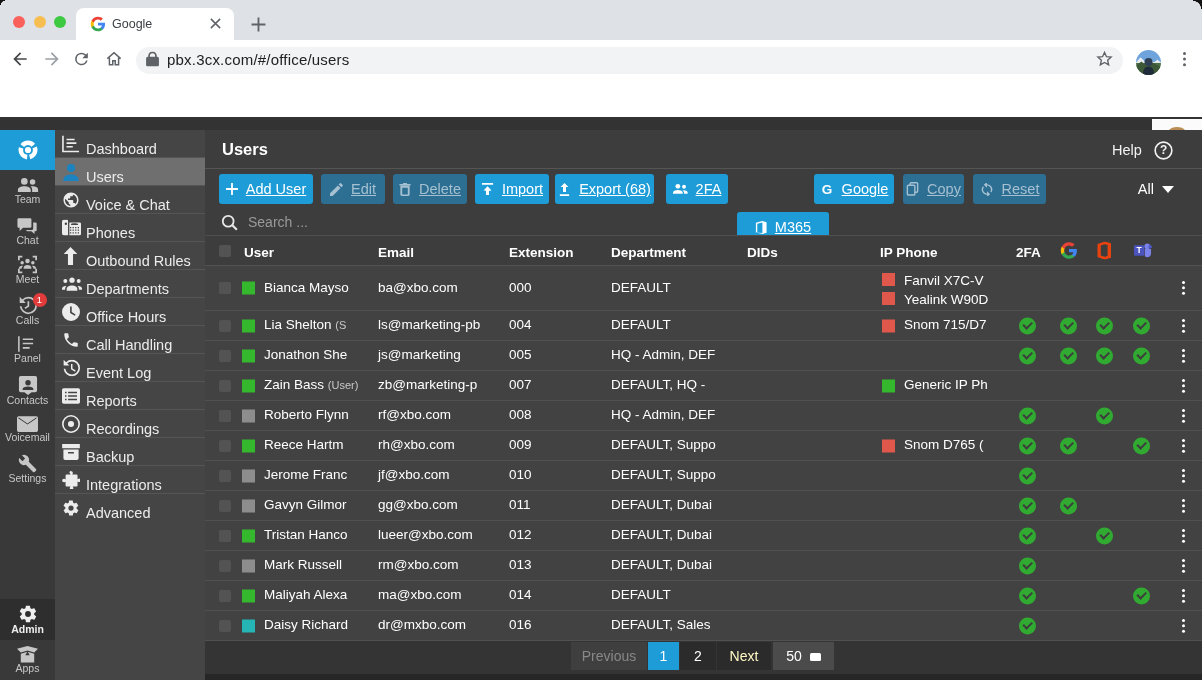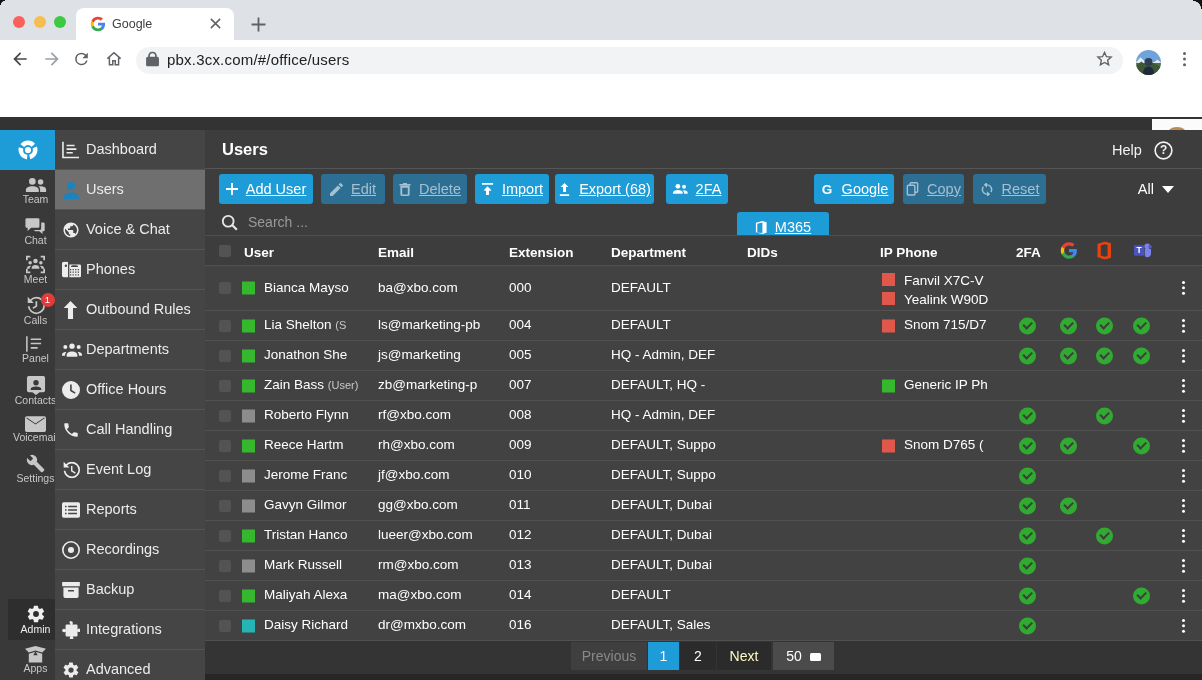--- a/index.html
+++ b/index.html
@@ -26,28 +26,28 @@
 #logo { position:absolute; left:7px; top:17px; font-weight:bold; font-size:19.5px; letter-spacing:0; }
 #admconsole { position:absolute; left:59px; top:20px; font-size:16px; color:#f5f5f5; transform:scaleX(.88); transform-origin:left center; }
 #photo { position:absolute; right:0; top:2px; width:50px; height:50px; background:#fdfdfd; overflow:hidden; }
 
 
 #rail { position:absolute; top:130px; left:0; width:55px; height:550px; background:#393939; }
 #menu { position:absolute; top:130px; left:55px; width:150px; height:550px; background:#454545; }
 #content { position:absolute; top:130px; left:205px; width:997px; height:550px; background:#3d3d3d; }
 
 
-.railitem { position:absolute; left:0; width:55px; text-align:center; color:#c7c7c7; font-size:10.5px;margin-left:8px; }
+.railitem { position:absolute; left:0; width:55px; text-align:center; color:#c7c7c7; font-size:10.5px; }
 .railitem svg { display:block; margin:0 auto -1px auto; }
 #railblue { position:absolute; top:0; left:0; width:55px; height:40px; background:#1e9cd7; }
 #badge { position:absolute; left:17px; top:-3px; background:#e23b3b; color:#fff; font-size:9.5px;
   width:14px; height:14px; line-height:14px; border-radius:7px; text-align:center; }
 
 
-.mitem { position:relative; height:40px; line-height:39px; color:#ececec; font-size:14.5px;
+.mitem { position:relative; height:28px; line-height:39px; color:#ececec; font-size:14.5px;
   border-bottom:1px solid #555555; padding-left:31px; white-space:nowrap; }
 .mitem svg { position:absolute; left:7px; top:50%; transform:translateY(-50%); }
 .mitem.sel { background:#6f6f6f; }
 
 
 #titlebar { position:relative; height:39px; border-bottom:1px solid #555; }
 #titlebar h1 { position:absolute; left:17px; top:10px; font-size:16.5px; color:#fff; font-weight:bold; }
 #help { position:absolute; right:29px; top:11px; font-size:14.5px; color:#f2f2f2; }
 #toolbar { position:relative; height:41px; }
 .btn { position:absolute; top:5px; height:30px; background:#1e9cd7; color:#fff; font-size:14.5px;
@@ -230,21 +230,21 @@
           <path d="M2 0h20a2 2 0 0 1 2 2v14a2 2 0 0 1-2 2H2a2 2 0 0 1-2-2V2a2 2 0 0 1 2-2zm10 9.5L22.5 2.4 22 1.6 12 8.3 2 1.6l-.5.8L12 9.5z"></path>
         </svg>
       Voicemail
     </div>
     <div class="railitem" style="top:324px">
       <svg width="19" height="19" viewBox="0 0 24 24" fill="#c7c7c7">
           <path d="M22.7 19 13.6 9.9a6.5 6.5 0 0 0-8.6-8.3L9 5.6 5.6 9 1.6 5a6.5 6.5 0 0 0 8.3 8.6l9.1 9.1a1.4 1.4 0 0 0 2 0l1.7-1.7a1.4 1.4 0 0 0 0-2z"></path>
         </svg>
       Settings
     </div>
-    <div class="railitem" style="top:469px;height:41px;width:55px;background:#2e2e2e;padding-top:5px;">
+    <div class="railitem" style="top:469px;height:41px;width:55px;background:#2e2e2e;padding-top:5px;font-weight:bold;">
       <svg width="20" height="20" viewBox="0 0 24 24" fill="#efefef">
           <path d="M19.4 13a7.6 7.6 0 0 0 .1-1 7.6 7.6 0 0 0-.1-1l2.1-1.7a.5.5 0 0 0 .1-.6l-2-3.5a.5.5 0 0 0-.6-.2l-2.5 1a7.3 7.3 0 0 0-1.7-1l-.4-2.6a.5.5 0 0 0-.5-.4h-4a.5.5 0 0 0-.5.4l-.4 2.6a7.3 7.3 0 0 0-1.7 1l-2.5-1a.5.5 0 0 0-.6.2l-2 3.5a.5.5 0 0 0 .1.6L4.5 11a7.6 7.6 0 0 0-.1 1 7.6 7.6 0 0 0 .1 1l-2.1 1.7a.5.5 0 0 0-.1.6l2 3.5a.5.5 0 0 0 .6.2l2.5-1a7.3 7.3 0 0 0 1.7 1l.4 2.6a.5.5 0 0 0 .5.4h4a.5.5 0 0 0 .5-.4l.4-2.6a7.3 7.3 0 0 0 1.7-1l2.5 1a.5.5 0 0 0 .6-.2l2-3.5a.5.5 0 0 0-.1-.6L19.4 13zM12 15.5A3.5 3.5 0 1 1 15.5 12 3.5 3.5 0 0 1 12 15.5z"></path>
         </svg>
       <span style="color:#efefef">Admin</span>
     </div>
     <div class="railitem" style="top:516px">
       <svg width="21" height="17" viewBox="0 0 21 17" fill="#c7c7c7">
           <polygon points="10.5,0 0,2.8 3.8,6.6 10.5,4.6 17.2,6.6 21,2.8"></polygon>
           <path d="M3.8 7.8 10.5 5.8 17.2 7.8 V16.5 H3.8 Z"></path>
           <polygon points="10.5,5.2 8.3,9.3 12.7,9.3" fill="#393939"></polygon>

